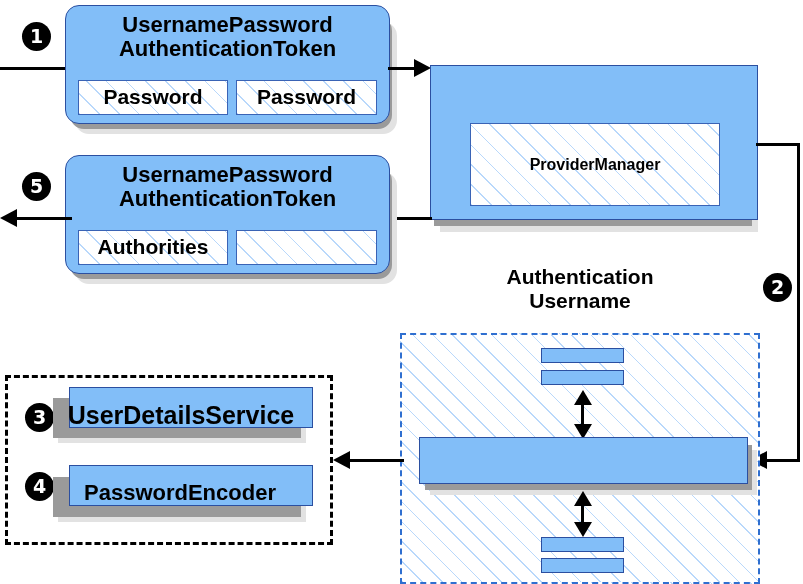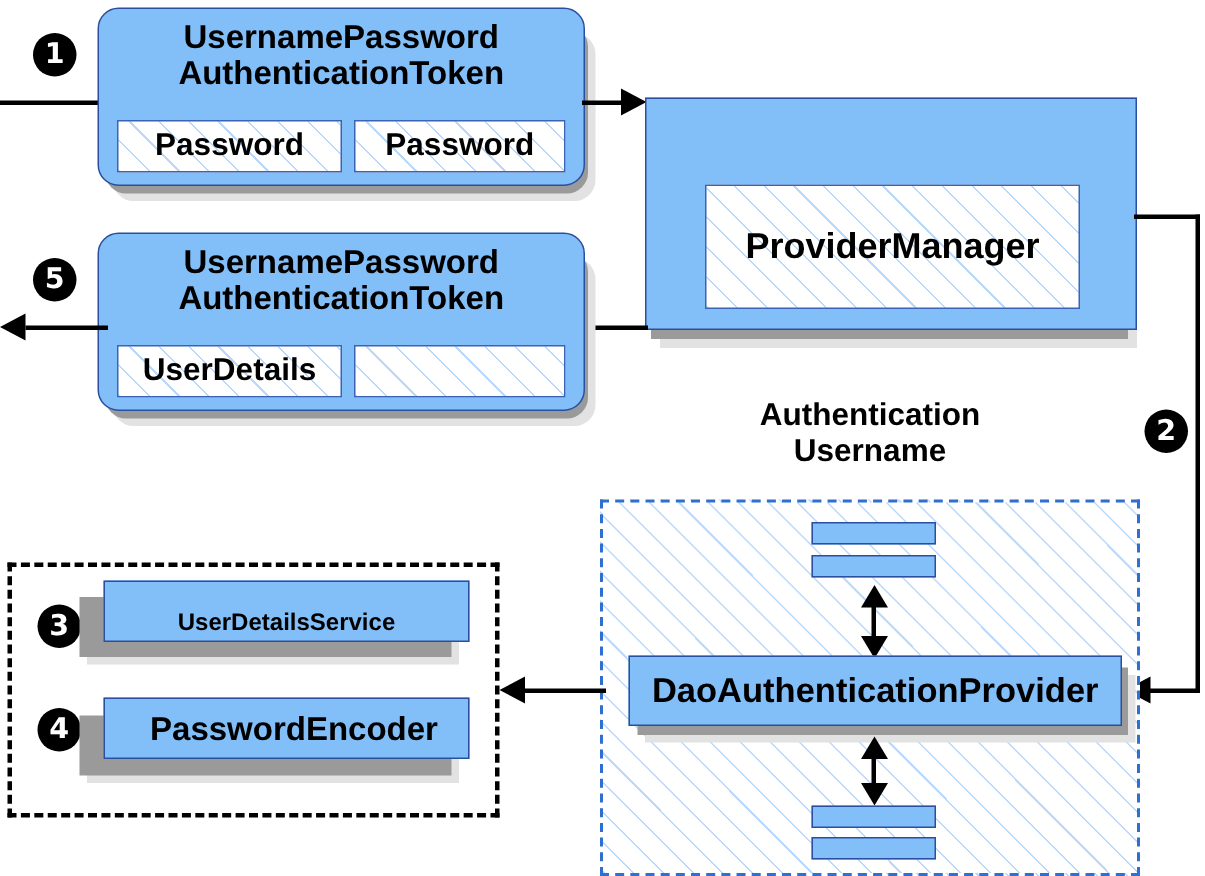--- a/index.html
+++ b/index.html
@@ -104,21 +104,21 @@
   <div class="hline abs" style="left:388px;top:67px;width:32px;"></div>
   <div class="arrow arrow-right abs" style="left:414px;top:59px;"></div>
 
   <div class="abs shadow-light" style="left:440px;top:77px;width:318px;height:155px;"></div>
   <div class="abs shadow-dark" style="left:434px;top:71px;width:318px;height:155px;"></div>
 
   <div class="abs blue" style="left:430px;top:65px;width:328px;height:155px;"></div>
 
 
   <div class="abs hatch hatch-box" style="left:470px;top:123px;width:250px;height:83px;"></div>
-  <div class="label" style="left:470px;top:123px;width:250px;height:83px;font-size:24px;">ProviderManager</div>
+  <div class="label" style="left:470px;top:123px;width:250px;height:83px;font-size:16px;">ProviderManager</div>
 
   <div class="hline abs" style="left:756px;top:143px;width:44px;"></div>
   <div class="vline abs" style="left:797px;top:143px;height:318px;"></div>
   <div class="hline abs" style="left:765px;top:459px;width:35px;"></div>
   <div class="arrow arrow-left abs" style="left:750px;top:451px;"></div>
 
   <div class="circle" style="left:764px;top:274px;">
       <span>2</span>
     </div>
 
@@ -126,21 +126,21 @@
 
   <div class="abs shadow-light" style="left:75px;top:172px;width:322px;height:112px;border-radius:14px;"></div>
   <div class="abs shadow-dark" style="left:70px;top:167px;width:322px;height:112px;border-radius:14px;"></div>
 
   <div class="abs blue round" style="left:65px;top:155px;width:325px;height:119px;"></div>
 
   <div class="label" style="left:65px;top:158px;width:325px;height:58px;font-size:22px;">UsernamePassword
 AuthenticationToken</div>
 
   <div class="abs hatch hatch-box" style="left:78px;top:230px;width:150px;height:35px;"></div>
-  <div class="label" style="left:78px;top:230px;width:150px;height:35px;font-size:21px;">UserDetails</div>
+  <div class="label" style="left:78px;top:230px;width:150px;height:35px;font-size:21px;">Authorities</div>
 
   <div class="abs hatch hatch-box" style="left:236px;top:230px;width:141px;height:35px;"></div>
 
   <div class="hline abs" style="left:17px;top:217px;width:55px;"></div>
   <div class="arrow arrow-left abs" style="left:0px;top:209px;"></div>
 
   <div class="circle" style="left:23px;top:173px;">
       <span>5</span>
     </div>
 
@@ -153,21 +153,20 @@
   <div class="abs blue" style="left:541px;top:370px;width:83px;height:15px;"></div>
 
   <div class="vline abs" style="left:581px;top:398px;height:36px;"></div>
   <div class="arrow arrow-up abs" style="left:574px;top:390px;"></div>
   <div class="arrow arrow-down abs" style="left:574px;top:424px;"></div>
 
   <div class="abs shadow-light" style="left:430px;top:450px;width:327px;height:45px;"></div>
   <div class="abs shadow-dark" style="left:425px;top:445px;width:327px;height:45px;"></div>
 
   <div class="abs blue" style="left:419px;top:437px;width:329px;height:47px;"></div>
-  <div class="label" style="left:419px;top:437px;width:329px;height:47px;font-size:23px;">DaoAuthenticationProvider</div>
 
   <div class="vline abs" style="left:581px;top:497px;height:32px;"></div>
   <div class="arrow arrow-up abs" style="left:574px;top:491px;"></div>
   <div class="arrow arrow-down abs" style="left:574px;top:522px;"></div>
 
   <div class="abs blue" style="left:541px;top:537px;width:83px;height:15px;"></div>
   <div class="abs blue" style="left:541px;top:558px;width:83px;height:15px;"></div>
 
   <div class="hline abs" style="left:348px;top:459px;width:56px;"></div>
   <div class="arrow arrow-left abs" style="left:333px;top:451px;"></div>
@@ -175,25 +174,25 @@
   <div class="abs dashbox" style="left:5px;top:375px;width:328px;height:170px;"></div>
 
   <div class="circle" style="left:26px;top:404px;">
       <span>3</span>
     </div>
 
   <div class="abs shadow-light" style="left:58px;top:403px;width:248px;height:40px;"></div>
   <div class="abs shadow-dark" style="left:53px;top:398px;width:248px;height:40px;"></div>
 
   <div class="abs blue" style="left:69px;top:387px;width:244px;height:41px;"></div>
-  <div class="label" style="left:69px;top:387px;width:244px;height:57px;font-size:16px;">UserDetailsService</div>
+  <div class="label" style="left:59px;top:387px;width:244px;height:57px;font-size:25px;">UserDetailsService</div>
 
   <div class="circle" style="left:26px;top:473px;">
       <span>4</span>
     </div>
 
   <div class="abs shadow-light" style="left:58px;top:482px;width:248px;height:40px;"></div>
   <div class="abs shadow-dark" style="left:53px;top:477px;width:248px;height:40px;"></div>
 
   <div class="abs blue" style="left:69px;top:465px;width:244px;height:41px;"></div>
-  <div class="label" style="left:74px;top:465px;width:244px;height:41px;font-size:22px;">PasswordEncoder</div>
+  <div class="label" style="left:58px;top:465px;width:244px;height:56px;font-size:22px;">PasswordEncoder</div>
 
 </div>
 
 </body></html>

